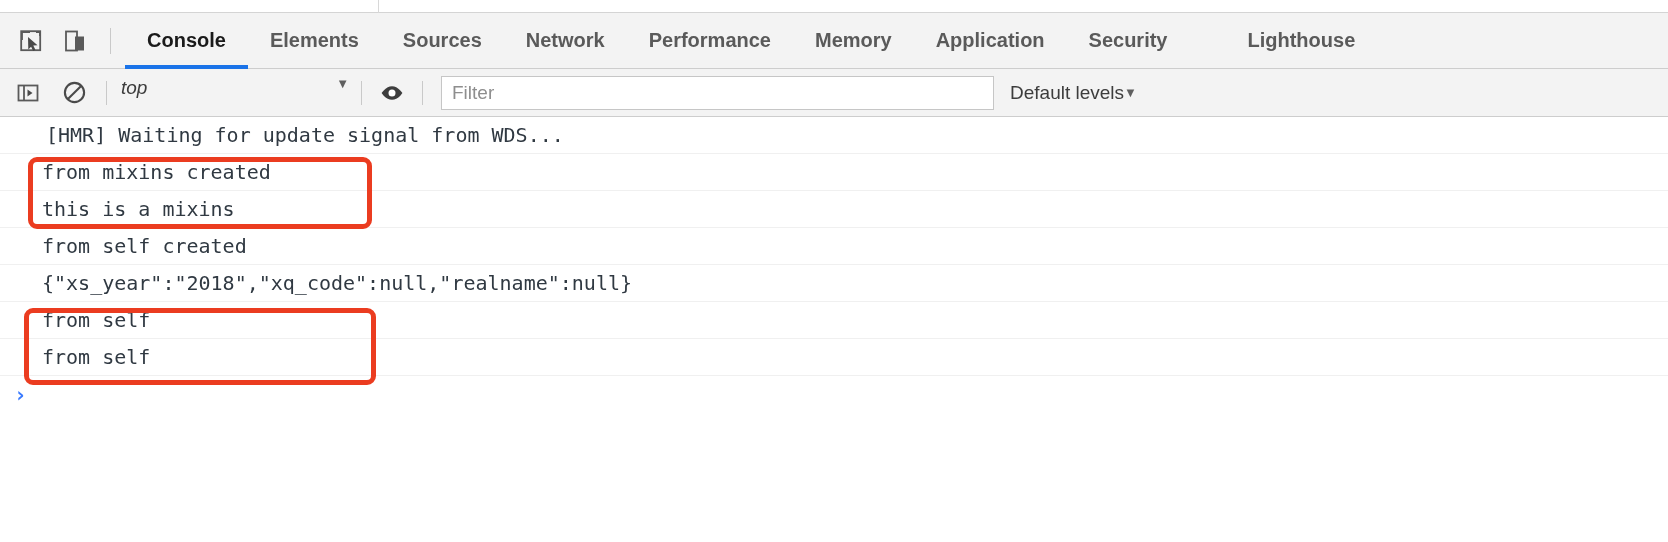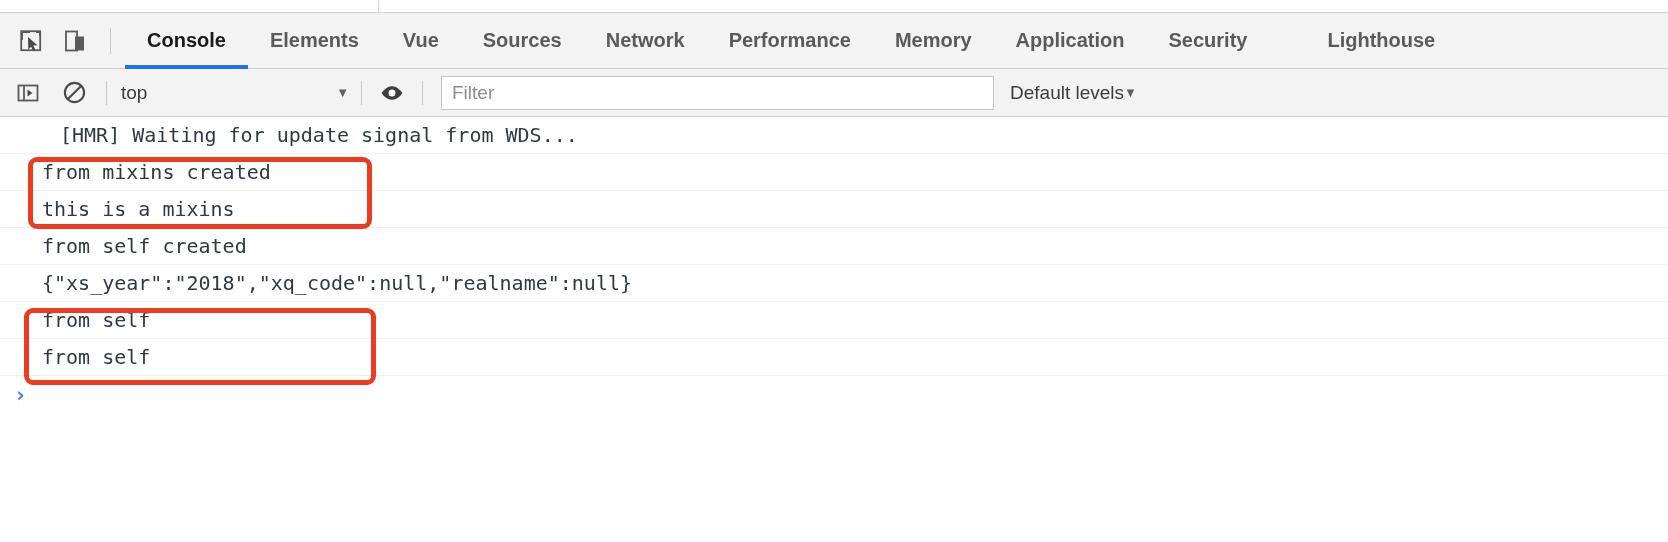--- a/index.html
+++ b/index.html
@@ -108,30 +108,31 @@
     cursor: pointer;
     flex: none;
   }
   .ct-sep {
     width: 1px; height: 24px;
     background: #c9c9c9;
     flex: none;
   }
   .context-select {
     display: flex;
-    align-items: center;
+    align-items: flex-start;
     justify-content: space-between;
     width: 254px;
     height: 32px;
     padding: 0 12px 0 14px;
     box-sizing: border-box;
     font-size: 19px;
     color: #3c3c3c;
     cursor: pointer;
     flex: none;
+    font-style: italic;
   }
   .caret {
     font-size: 13px;
     color: #5f5f5f;
     line-height: 1;
   }
   .filter-input {
     width: 553px;
     height: 34px;
     margin: 0 0 0 18px;
@@ -172,21 +173,21 @@
     box-sizing: border-box;
     border-bottom: 1px solid #f0f0f0;
     display: flex;
     align-items: center;
     font-family: "DejaVu Sans Mono", monospace;
     font-size: 20px;
     color: #303942;
     white-space: pre;
   }
   .msg-row .msg-text { padding-left: 46px; }
-  .msg-row.indent .msg-text { padding-left: 60px; }
+  .msg-row.indent .msg-text { padding-left: 46px; }
   .msg-row.flush .msg-text { padding-left: 42px; }
 
   .prompt-row {
     position: relative;
     height: 38px;
     display: flex;
     align-items: center;
     box-sizing: border-box;
   }
   .prompt-caret {
@@ -236,23 +237,20 @@
     <div class="tb-sep"></div>
 
     <div class="tabs">
       <div class="tab active">
         <span>Console</span>
       </div>
       <div class="tab">
         <span>Elements</span>
       </div>
       <div class="tab">
-        <span>Vue</span>
-      </div>
-      <div class="tab">
         <span>Sources</span>
       </div>
       <div class="tab">
         <span>Network</span>
       </div>
       <div class="tab">
         <span>Performance</span>
       </div>
       <div class="tab">
         <span>Memory</span>

